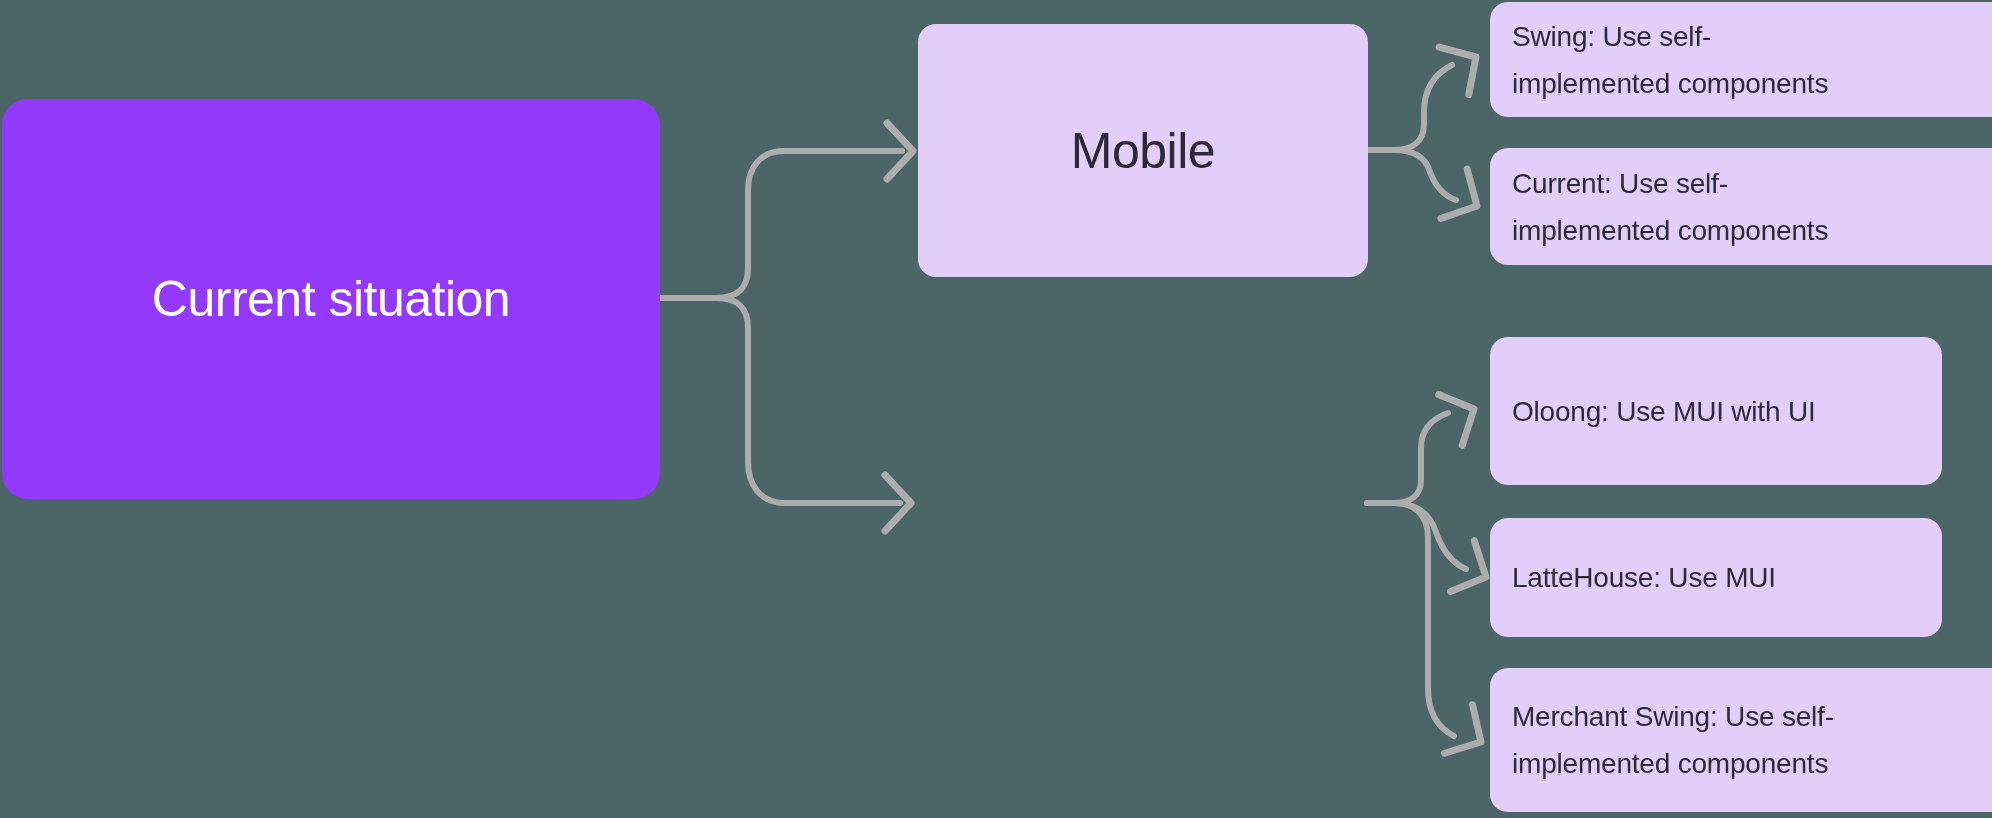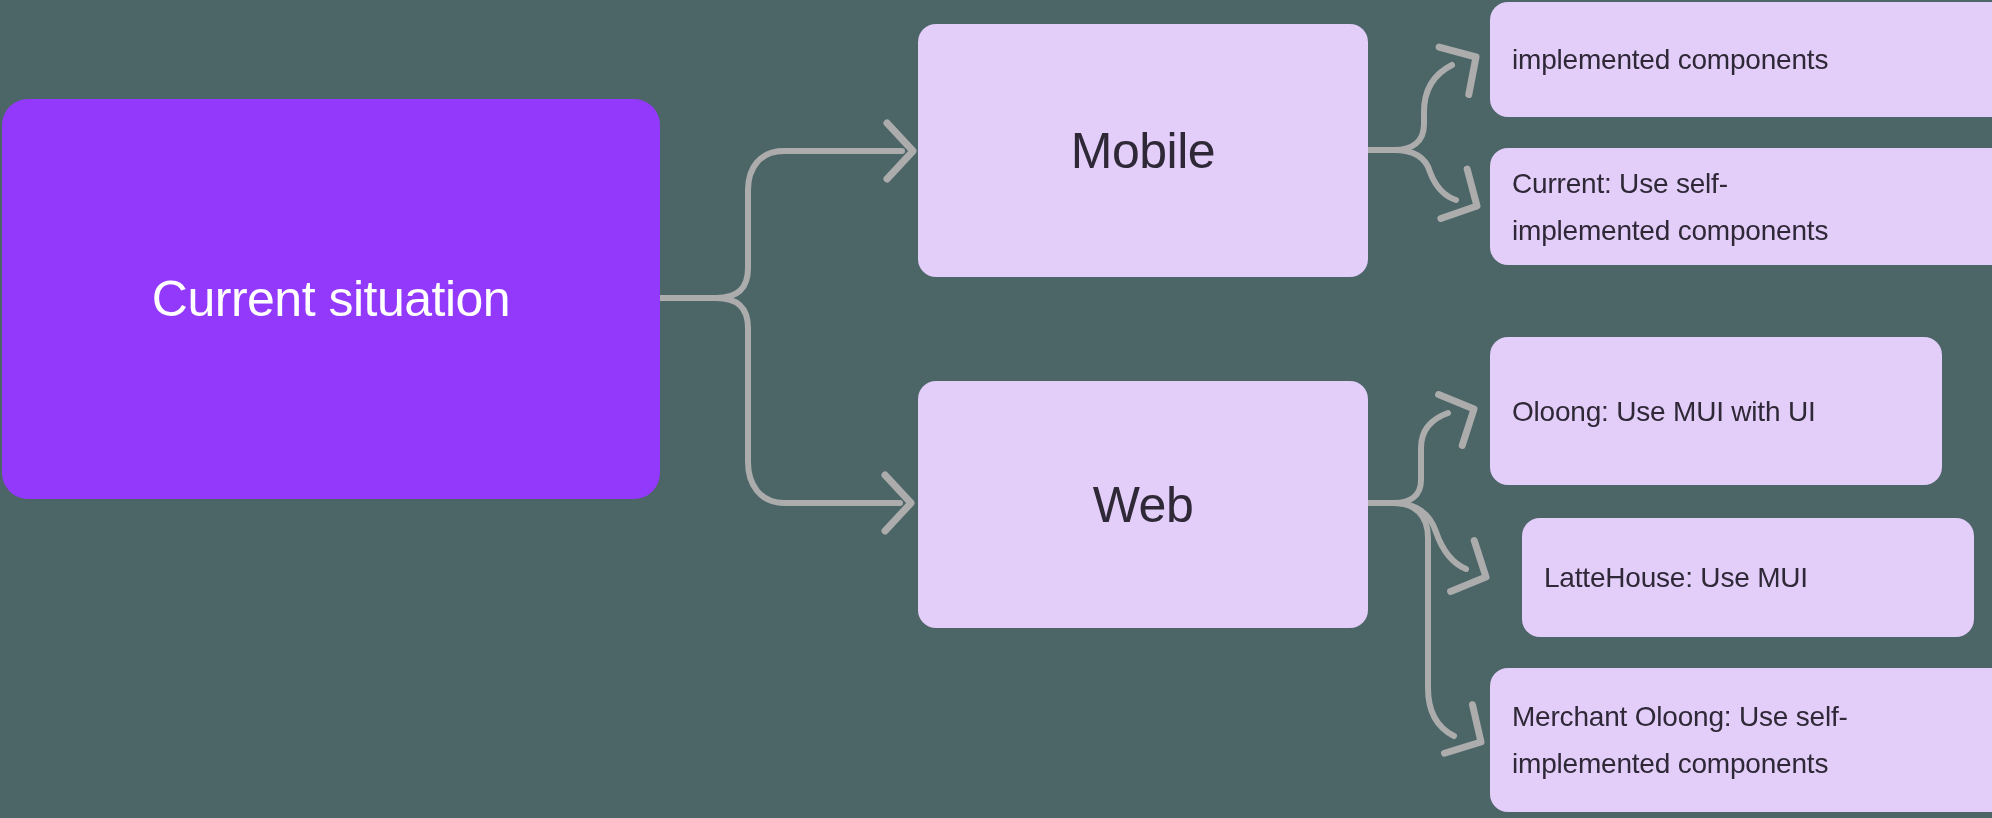--- a/index.html
+++ b/index.html
@@ -35,21 +35,21 @@
     padding-left:22px;padding-right:16px;
   }
   .leaf-line{
     color:#2E2837;font-size:28px;font-weight:400;letter-spacing:-0.2px;
     line-height:47px;white-space:nowrap;
   }
   .leaf-line:empty{display:none;}
   .node-swing{left:1490px;top:2px;width:560px;height:115px;}
   .node-pudding{left:1490px;top:148px;width:560px;height:117px;}
   .node-oloong{left:1490px;top:337px;width:452px;height:148px;text-align:center;}
-  .node-lattehouse{left:1490px;top:518px;width:452px;height:119px;margin-left:32px;}
+  .node-lattehouse{left:1490px;top:518px;width:452px;height:119px;}
   .node-merchant{left:1490px;top:668px;width:560px;height:144px;}
 </style>
 </head>
 <body>
 
 <div class="canvas">
 
   <svg class="connectors" viewBox="0 0 1992 818">
     <g stroke="#ACACAC" stroke-width="6" fill="none" stroke-linecap="round" stroke-linejoin="round">
 
@@ -79,40 +79,38 @@
   </svg>
 
   <div class="node node-branch node-mobile">
     <span class="node-label">Mobile</span>
   </div>
 
   <div class="node node-root">
     <span class="node-label">Current situation</span>
   </div>
 
-  <div class="node node-branch node-web">
-    <span class="node-label">Web</span>
-  </div>
 
   <div class="node node-leaf node-swing">
+    <div class="leaf-line">Swing: Use self-</div>
     <div class="leaf-line">implemented components</div>
   </div>
 
   <div class="node node-leaf node-pudding">
     <div class="leaf-line">Current: Use self-</div>
     <div class="leaf-line">implemented components</div>
   </div>
 
   <div class="node node-leaf node-oloong">
     <div class="leaf-line">Oloong: Use MUI with UI</div>
   </div>
 
   <div class="node node-leaf node-lattehouse">
     <div class="leaf-line">LatteHouse: Use MUI</div>
 
   </div>
 
   <div class="node node-leaf node-merchant">
-    <div class="leaf-line">Merchant Oloong: Use self-</div>
+    <div class="leaf-line">Merchant Swing: Use self-</div>
     <div class="leaf-line">implemented components</div>
   </div>
 
 </div>
 
 </body></html>

